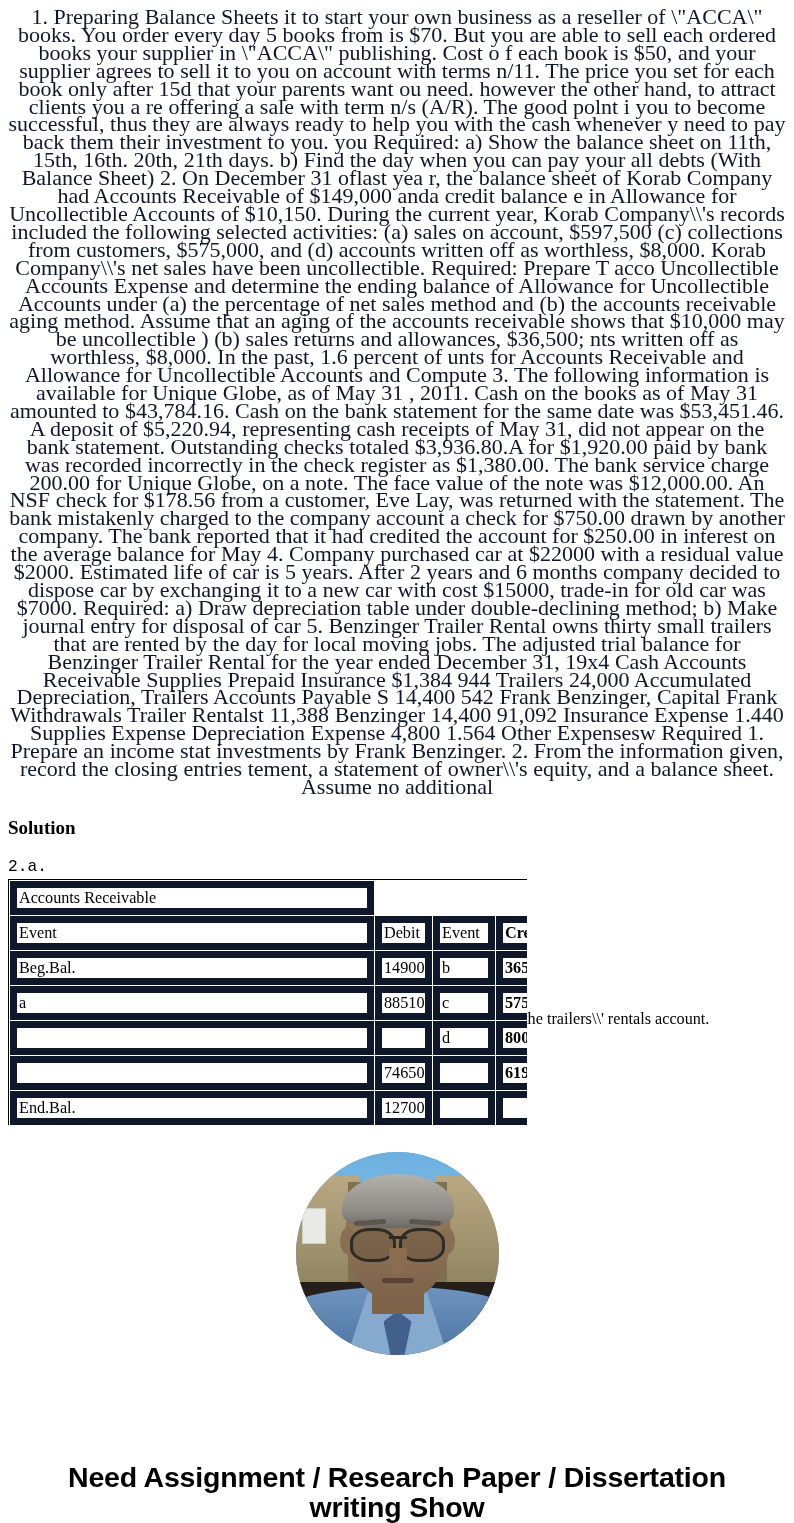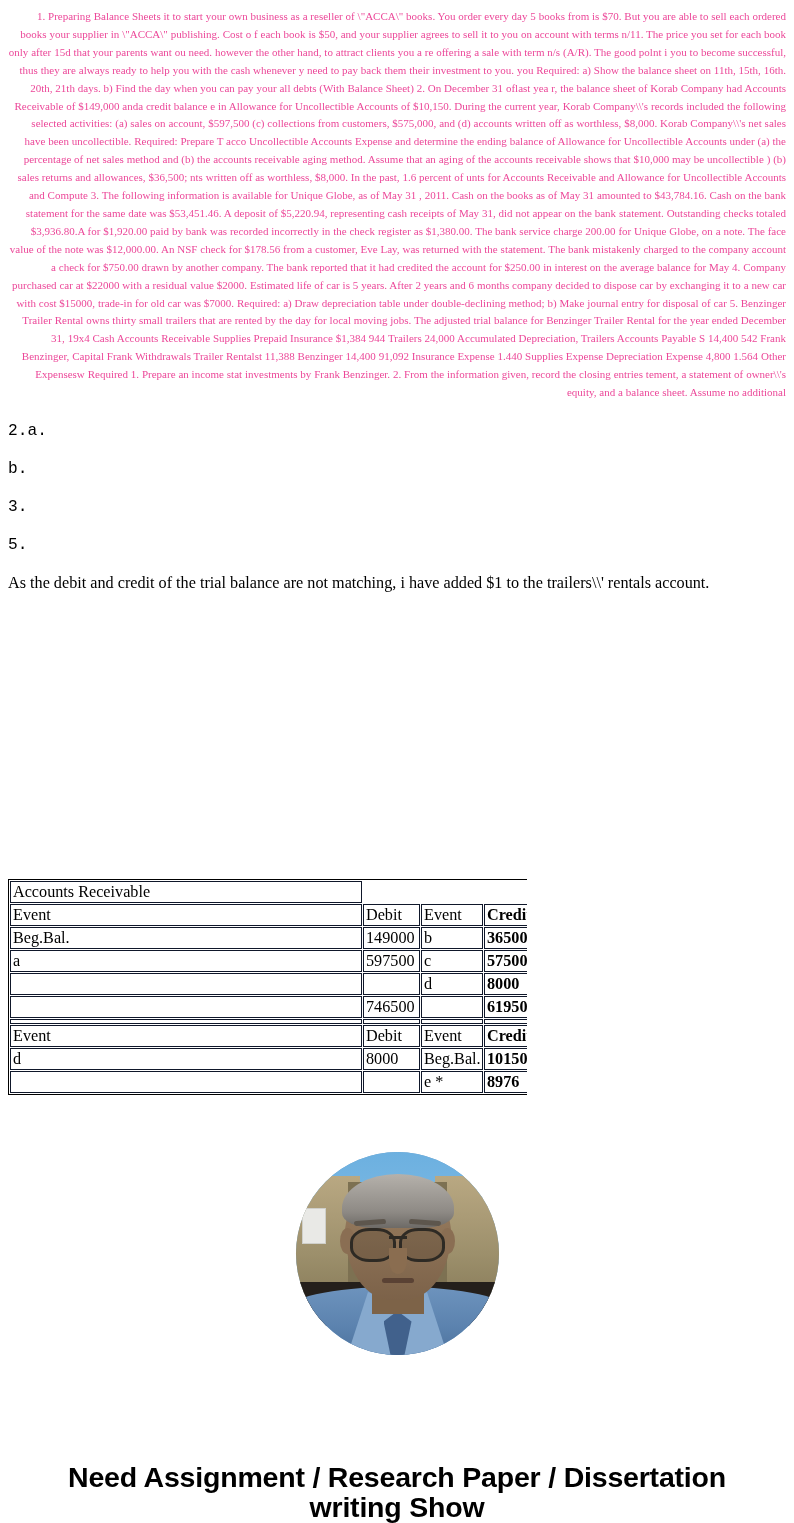--- a/index.html
+++ b/index.html
@@ -18,25 +18,25 @@
 
   
   .doc {
     position: absolute;
     left: 8px;
     top: 0px;
     width: 778px;
   }
   .question-text {
     font-family: "Liberation Serif", "DejaVu Serif", serif;
-    font-size: 11px;
+    font-size: 22px;
     line-height: 17.9px;
-    text-align: right;
+    text-align: center;
     margin: 8px 0 0 0;
-    color: #ec4899;
+    color: #0f172a;
     word-spacing: 0.1px;
   }
 
   h3.solution-heading {
     font-family: "Liberation Serif", "DejaVu Serif", serif;
     font-size: 19px;
     font-weight: bold;
     line-height: 20px;
     margin: 22px 0 0 0;
     padding: 0;
@@ -69,21 +69,21 @@
   }
   table.ledger {
     border-collapse: separate;
     border-spacing: 1px;
     border: 1px solid #000;
     width: 519px;
     table-layout: fixed;
     background: #fff;
   }
   table.ledger td {
-    border: 1px solid #0f172a;
+    border: 7px solid #0f172a;
     font-family: "Liberation Serif", "DejaVu Serif", serif;
     font-size: 16.2px;
     line-height: 18px;
     padding: 1px 2px;
     height: 18px;
     vertical-align: top;
     white-space: nowrap;
     overflow: hidden;
   }
   table.ledger td.blank-cell {
@@ -287,20 +287,21 @@
   .promo .l2 { display: block; }
   .promo .l3 { display: block; }
 </style>
 </head>
 <body>
 
 <div class="doc">
 
   <p class="question-text">1. Preparing Balance Sheets it to start your own business as a reseller of \"ACCA\" books. You order every day 5 books from is $70. But you are able to sell each ordered books your supplier in \"ACCA\" publishing. Cost o f each book is $50, and your supplier agrees to sell it to you on account with terms n/11. The price you set for each book only after 15d that your parents want ou need. however the other hand, to attract clients you a re offering a sale with term n/s (A/R). The good polnt i you to become successful, thus they are always ready to help you with the cash whenever y need to pay back them their investment to you. you Required: a) Show the balance sheet on 11th, 15th, 16th. 20th, 21th days. b) Find the day when you can pay your all debts (With Balance Sheet) 2. On December 31 oflast yea r, the balance sheet of Korab Company had Accounts Receivable of $149,000 anda credit balance e in Allowance for Uncollectible Accounts of $10,150. During the current year, Korab Company\\'s records included the following selected activities: (a) sales on account, $597,500 (c) collections from customers, $575,000, and (d) accounts written off as worthless, $8,000. Korab Company\\'s net sales have been uncollectible. Required: Prepare T acco Uncollectible Accounts Expense and determine the ending balance of Allowance for Uncollectible Accounts under (a) the percentage of net sales method and (b) the accounts receivable aging method. Assume that an aging of the accounts receivable shows that $10,000 may be uncollectible ) (b) sales returns and allowances, $36,500; nts written off as worthless, $8,000. In the past, 1.6 percent of unts for Accounts Receivable and Allowance for Uncollectible Accounts and Compute 3. The following information is available for Unique Globe, as of May 31 , 2011. Cash on the books as of May 31 amounted to $43,784.16. Cash on the bank statement for the same date was $53,451.46. A deposit of $5,220.94, representing cash receipts of May 31, did not appear on the bank statement. Outstanding checks totaled $3,936.80.A for $1,920.00 paid by bank was recorded incorrectly in the check register as $1,380.00. The bank service charge 200.00 for Unique Globe, on a note. The face value of the note was $12,000.00. An NSF check for $178.56 from a customer, Eve Lay, was returned with the statement. The bank mistakenly charged to the company account a check for $750.00 drawn by another company. The bank reported that it had credited the account for $250.00 in interest on the average balance for May 4. Company purchased car at $22000 with a residual value $2000. Estimated life of car is 5 years. After 2 years and 6 months company decided to dispose car by exchanging it to a new car with cost $15000, trade-in for old car was $7000. Required: a) Draw depreciation table under double-declining method; b) Make journal entry for disposal of car 5. Benzinger Trailer Rental owns thirty small trailers that are rented by the day for local moving jobs. The adjusted trial balance for Benzinger Trailer Rental for the year ended December 31, 19x4 Cash Accounts Receivable Supplies Prepaid Insurance $1,384 944 Trailers 24,000 Accumulated Depreciation, Trailers Accounts Payable S 14,400 542 Frank Benzinger, Capital Frank Withdrawals Trailer Rentalst 11,388 Benzinger 14,400 91,092 Insurance Expense 1.440 Supplies Expense Depreciation Expense 4,800 1.564 Other Expensesw Required 1. Prepare an income stat investments by Frank Benzinger. 2. From the information given, record the closing entries tement, a statement of owner\\'s equity, and a balance sheet. Assume no additional</p>
 
+  <h3 class="solution-heading">Solution</h3>
 
   <p class="sol-item">2.a.</p>
   <p class="sol-item">b.</p>
   <p class="sol-item">3.</p>
   <p class="sol-item">5.</p>
 
   <p class="note-line">As the debit and credit of the trial balance are not matching, i have added $1 to the trailers\\' rentals account.</p>
 </div>
 
 <div class="ledger-wrap">
@@ -322,35 +323,41 @@
       </tr>
 
       <tr>
         <td class="c-label">Beg.Bal.</td>
         <td class="c-debit">149000</td>
         <td class="c-event2">b</td>
         <td class="c-credit">36500</td>
       </tr>
       <tr>
         <td class="c-label">a</td>
-        <td class="c-debit">597500</td>
+        <td class="c-debit">885100</td>
         <td class="c-event2">c</td>
         <td class="c-credit">575000</td>
       </tr>
       <tr>
         <td class="c-label"></td>
         <td class="c-debit"></td>
         <td class="c-event2">d</td>
         <td class="c-credit">8000</td>
       </tr>
       <tr>
         <td class="c-label"></td>
         <td class="c-debit">746500</td>
         <td class="c-event2"></td>
         <td class="c-credit">619500</td>
+      </tr>
+      <tr>
+        <td class="c-label">End.Bal.</td>
+        <td class="c-debit">127000</td>
+        <td class="c-event2"></td>
+        <td class="c-credit"></td>
       </tr>
 
       <tr class="gap-row">
         <td class="c-label"></td>
         <td class="c-debit"></td>
         <td class="c-event2"></td>
         <td class="c-credit"></td>
       </tr>
 
 

